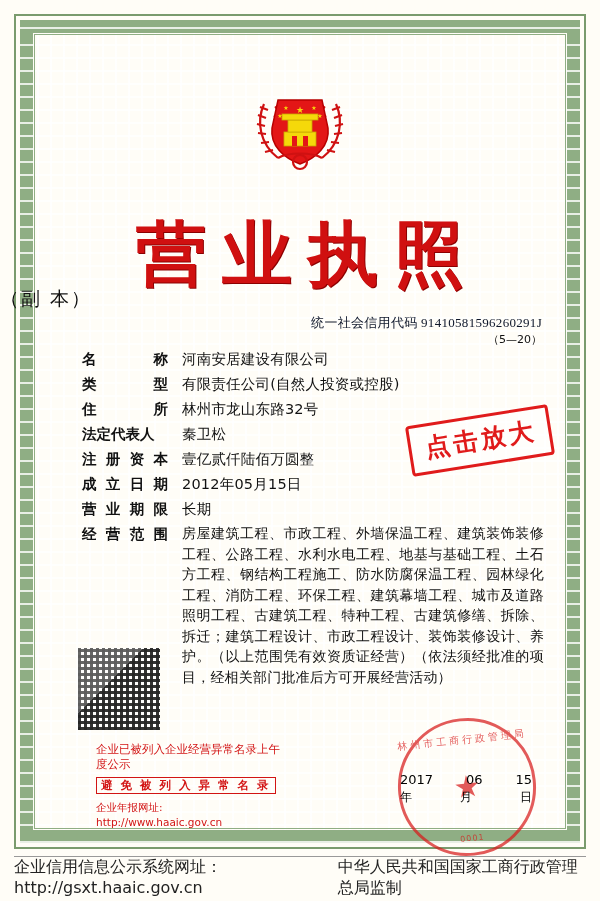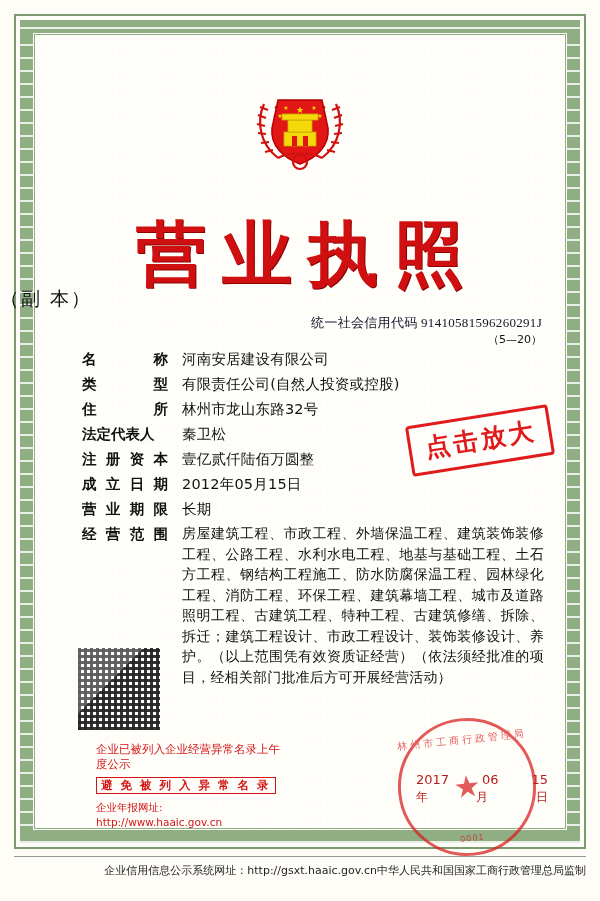--- a/index.html
+++ b/index.html
@@ -226,23 +226,22 @@
     color: #111;
     font-weight: bold;
   }
 
   
   .date-line {
     position: absolute;
     left: 400px;
     top: 772px;
     width: 132px;
-    color: #b91c1c;
+    color: #000000;
     font-size: 13px;
-    margin-left: 16px;
   }
   .date-nums {
     display: flex;
     justify-content: space-between;
   }
   .date-units {
     display: flex;
     justify-content: space-between;
     font-size: 12px;
     margin-top: 2px;
@@ -279,24 +278,23 @@
   }
   .seal .seal-top-text { top: 12px; }
   .seal .seal-bottom-text { bottom: 10px; font-size: 8px; letter-spacing: 1px; }
 
   
   .footer {
     position: absolute;
     left: 14px; right: 14px;
     top: 856px;
     border-top: 1px solid #999;
-    padding-top: 6px;
     display: flex;
     justify-content: flex-end;
-    font-size: 11px;
+    font-size: 16px;
     color: #222;
   }
 </style>
 </head>
 <body>
 
 <div id="license">
 
   <div class="border-outer"></div>
   <div class="border-greek"></div>

